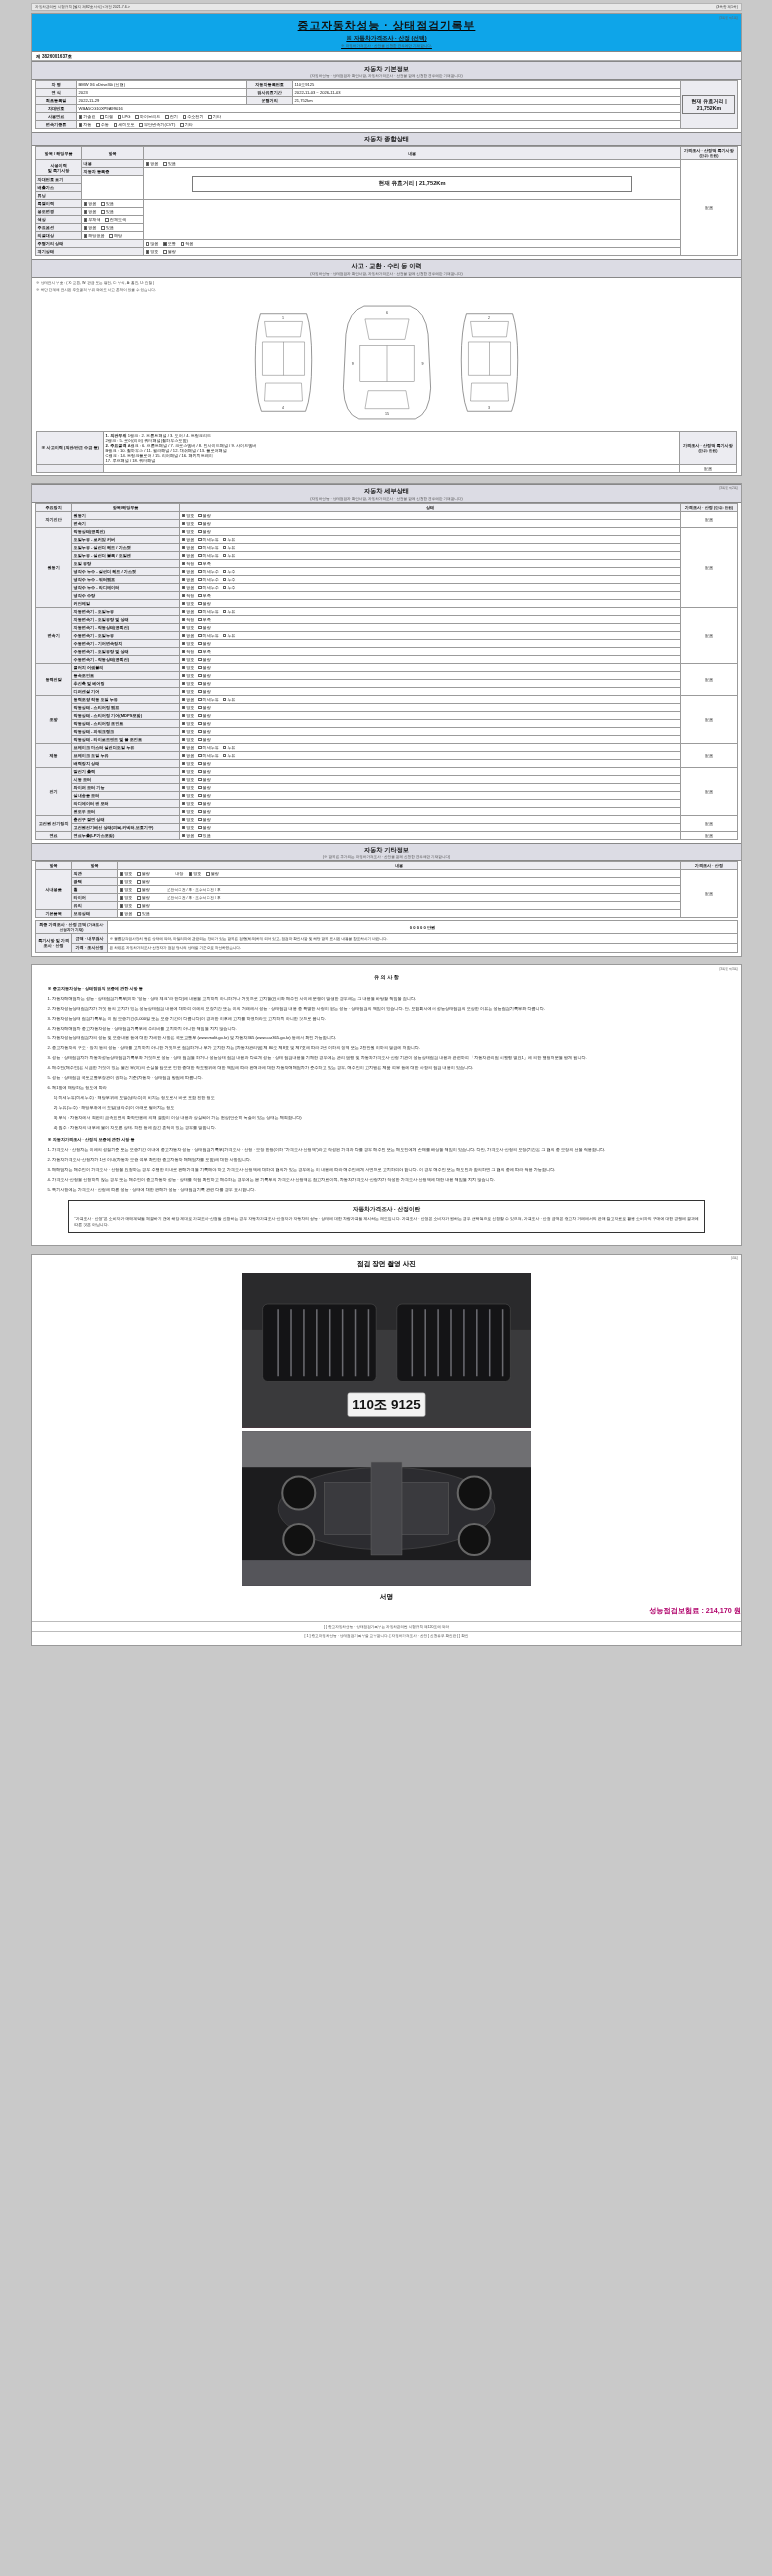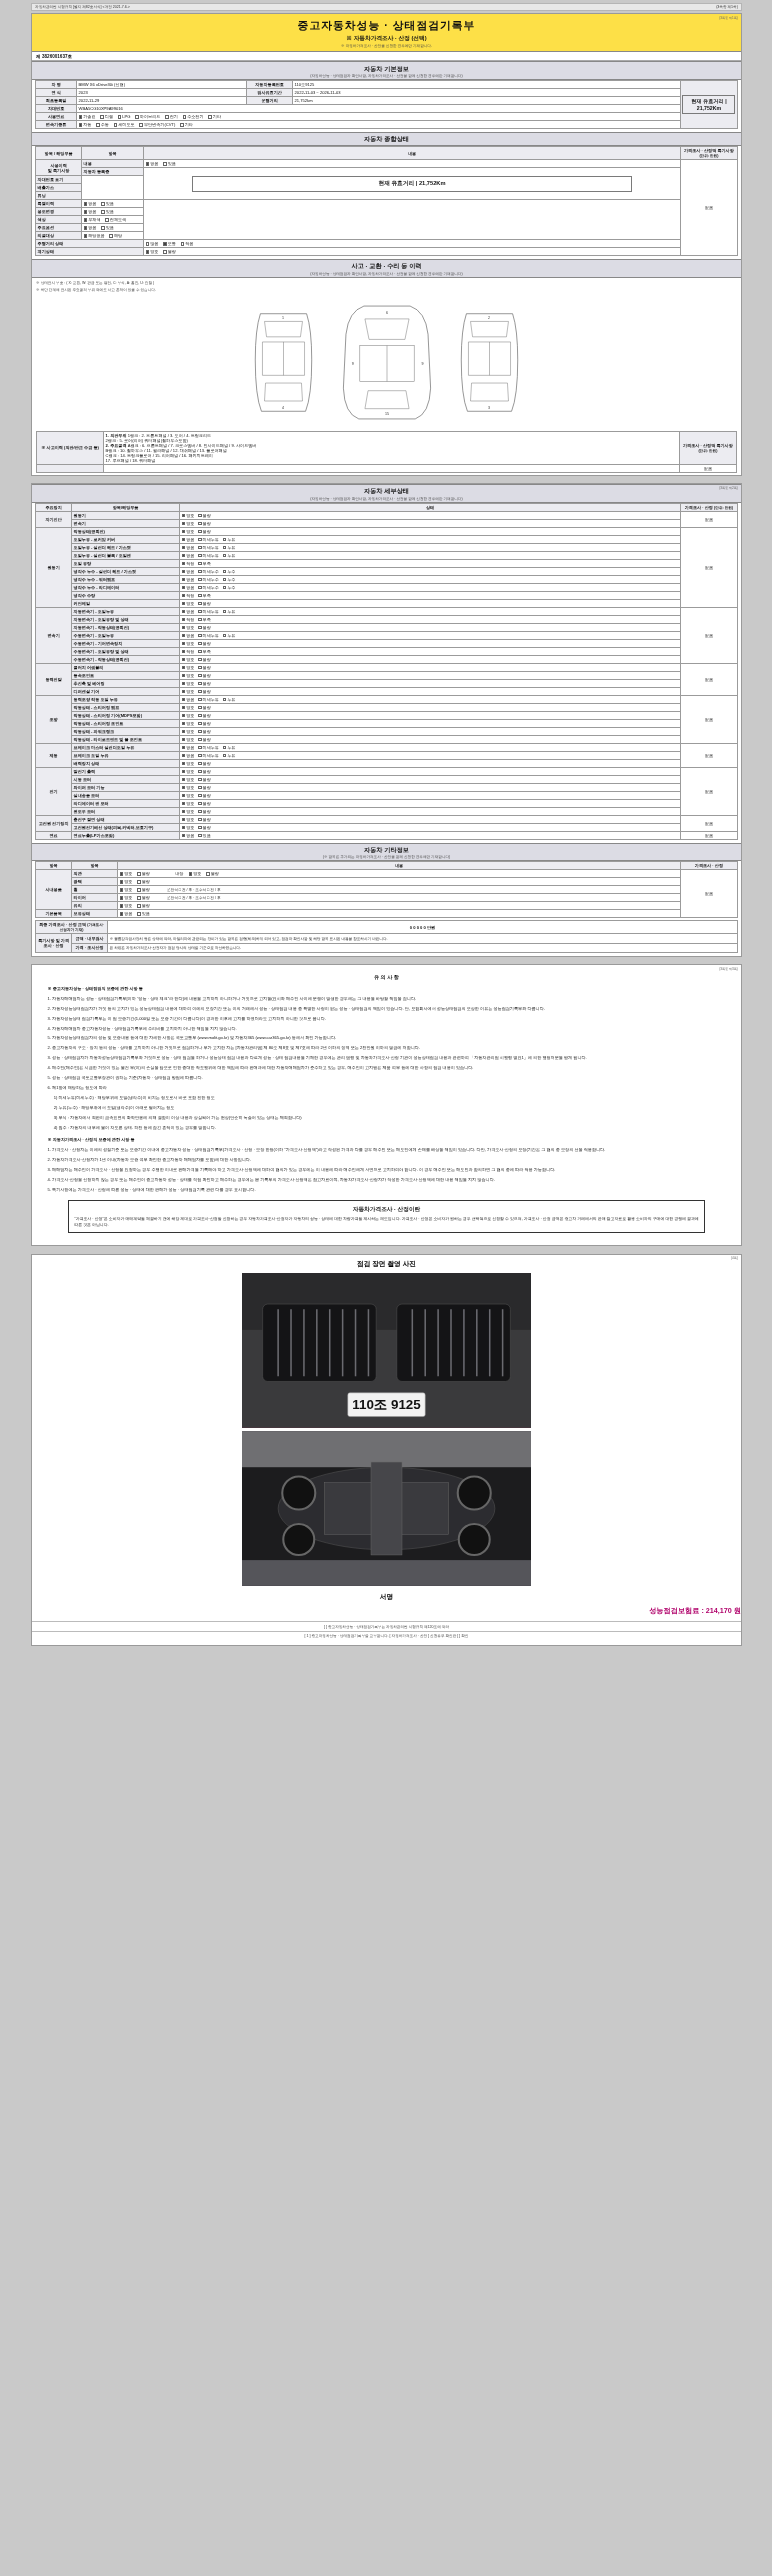--- a/index.html
+++ b/index.html
@@ -28,24 +28,25 @@
     margin: 0 auto 2.1px auto;
     background: #e8e8e8;
     border: 0.5px solid #b5b5b5;
     font-size: 3.6px;
     color: #333;
     padding: 1px 3.1px;
     display: flex;
     justify-content: space-between;
   }
   .doc-head {
-    background: #fde047;
+    background: #0ea5e9;
     border-bottom: 0.5px solid #888;
     text-align: center;
     padding: 5.2px 0 3.1px 0;
+    text-decoration: underline;
   }
   .doc-title {
     font-size: 10.8px;
     font-weight: bold;
     letter-spacing: 1px;
     color: #111;
   }
   .doc-sub {
     font-size: 5.7px;
     font-weight: bold;

